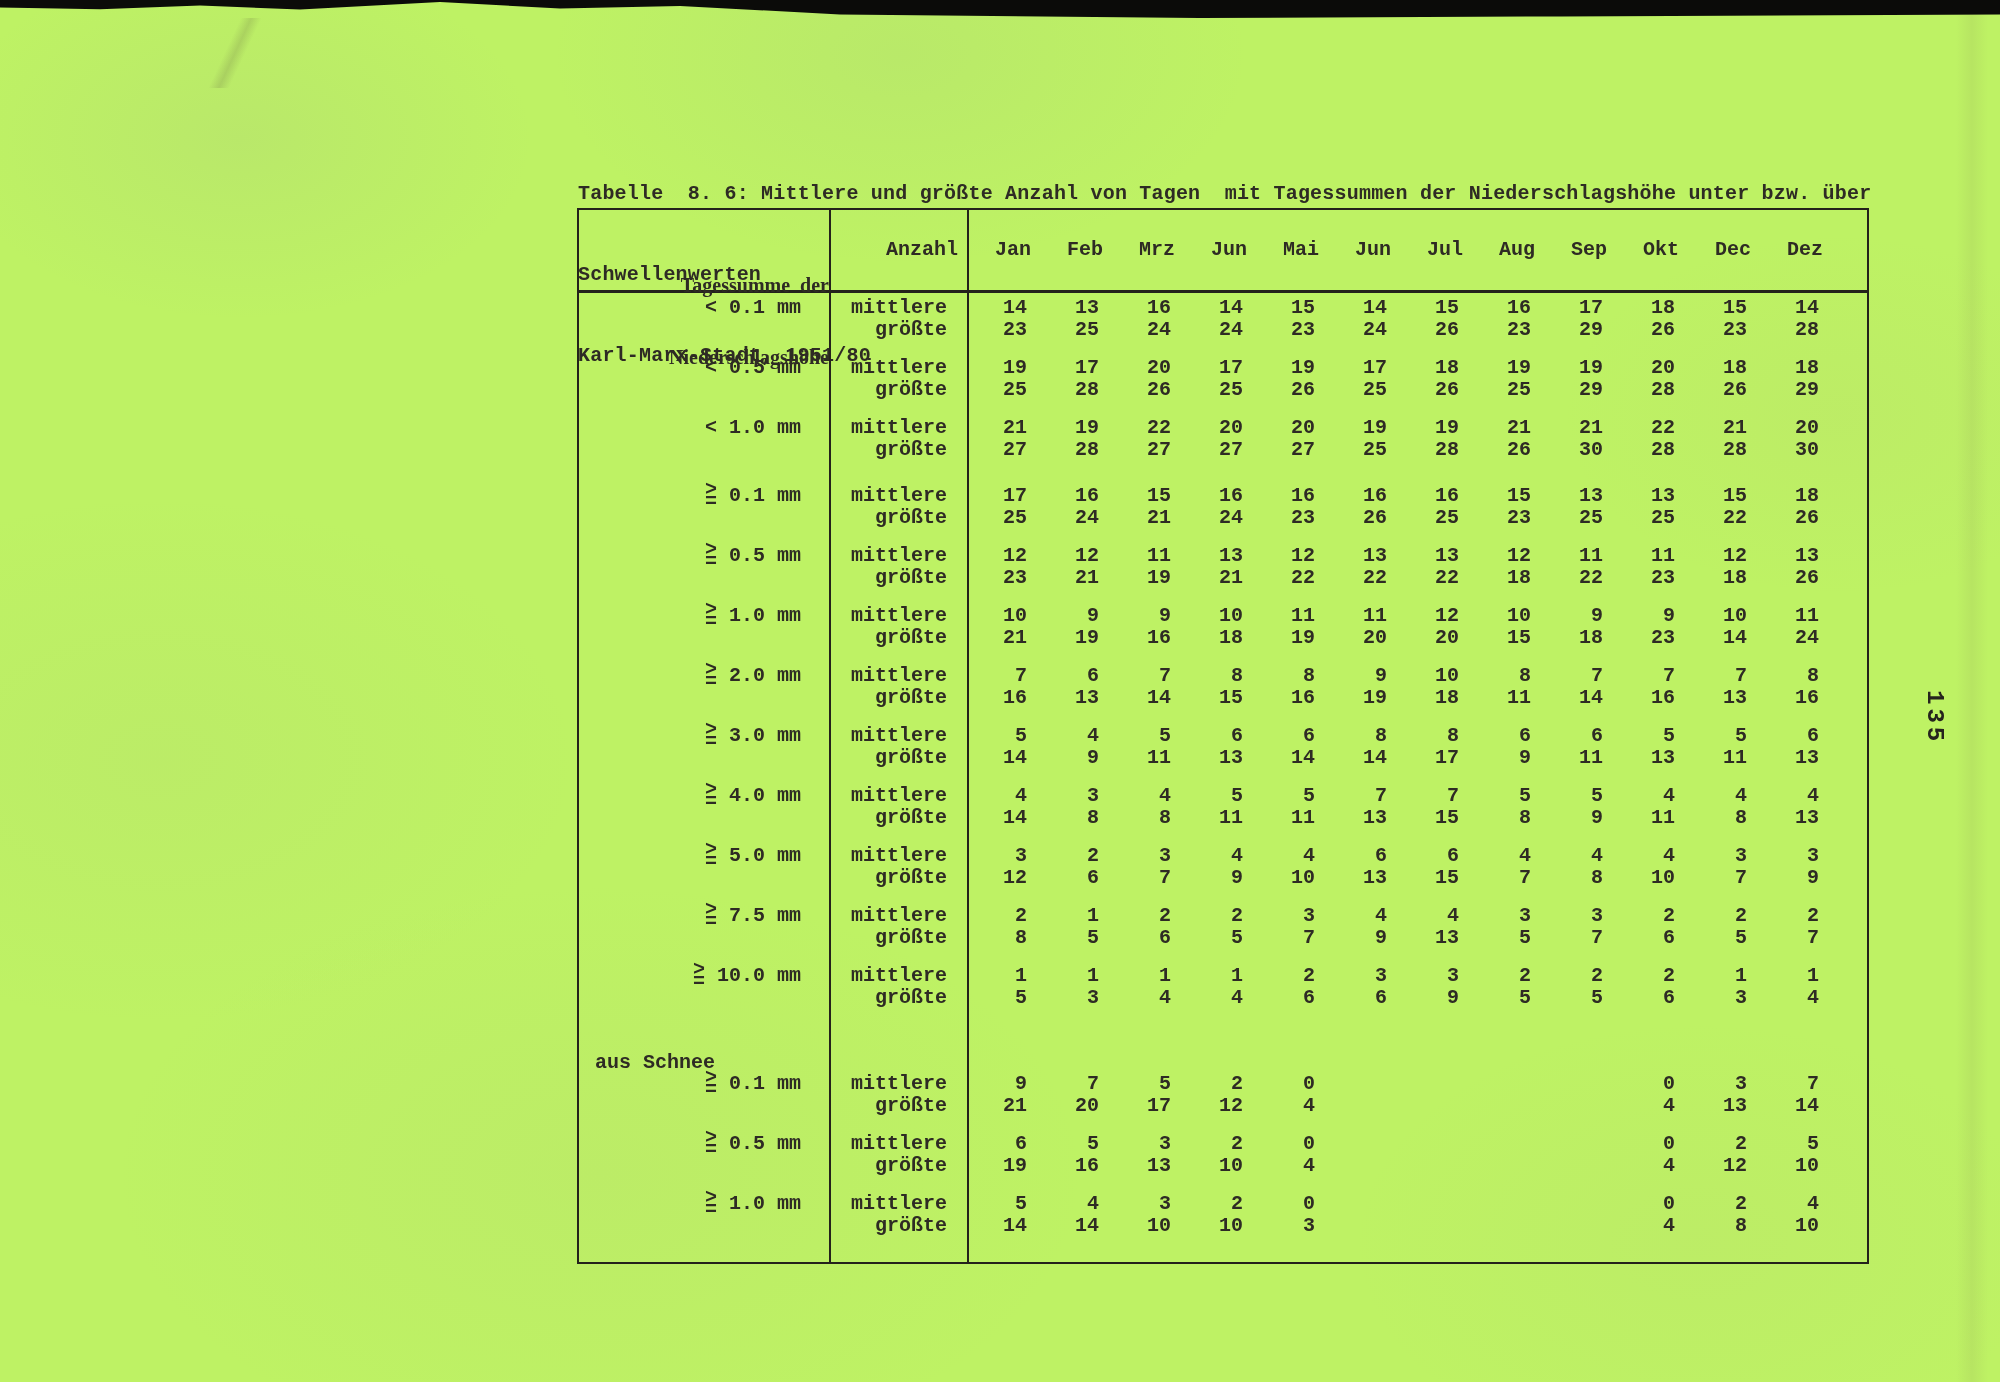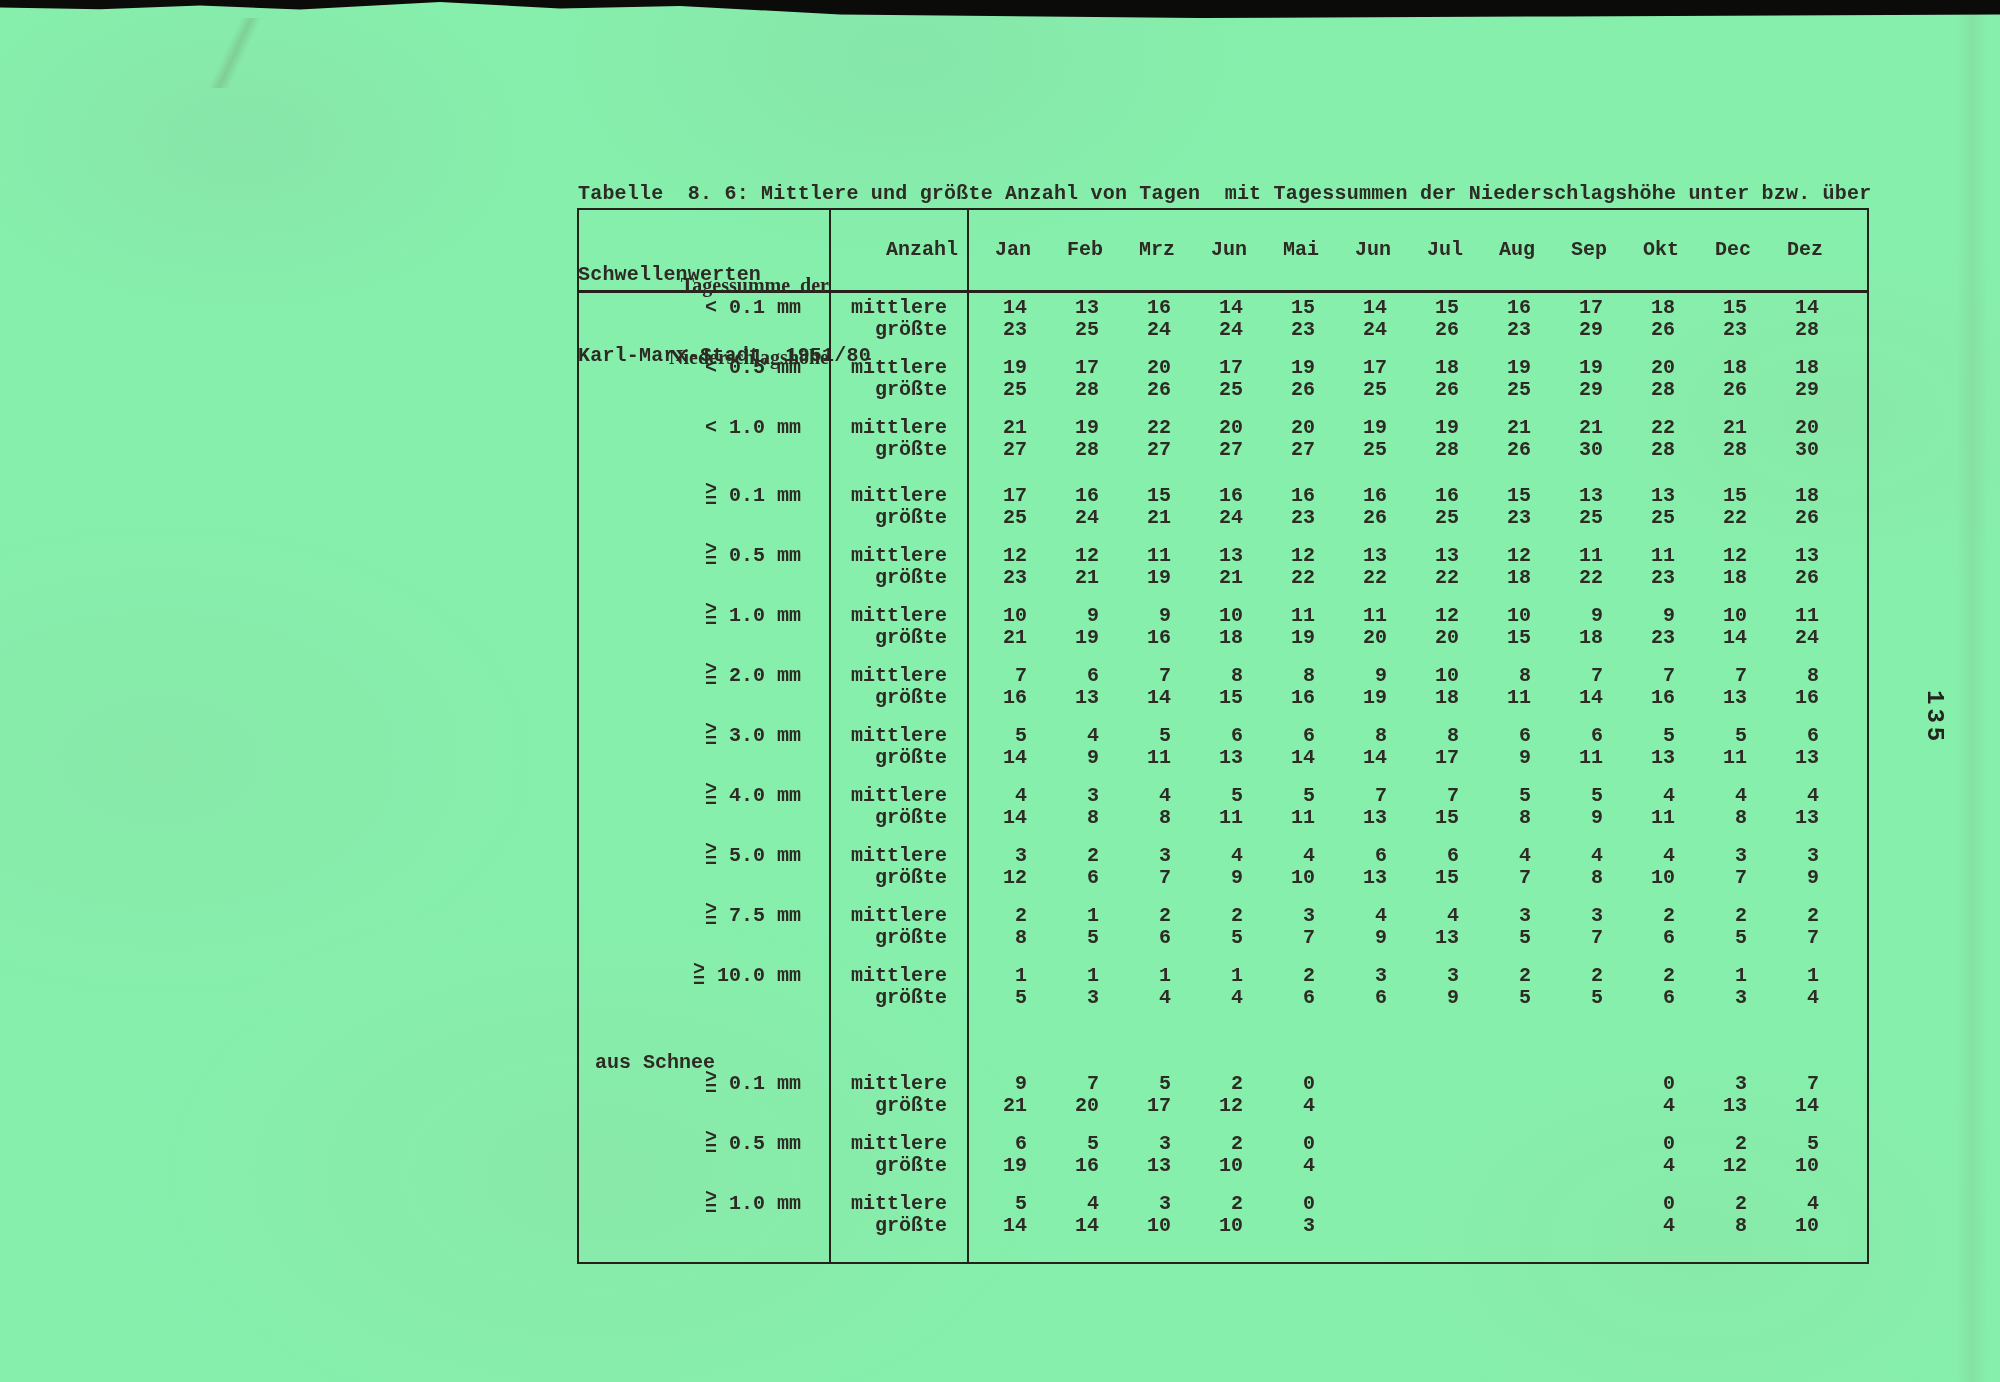--- a/index.html
+++ b/index.html
@@ -1,20 +1,20 @@
 <!DOCTYPE html>
 <html><head>
 <meta charset="utf-8">
 <style>
   html, body { margin: 0; padding: 0; background: #e9e2c1; }
   .page {
     position: relative;
     width: 2000px;
     height: 1382px;
-    background: #86efac;
+    background: #bef264;
     overflow: hidden;
     font-family: "Liberation Mono", "DejaVu Sans Mono", monospace;
     font-weight: 700;
     color: #2e2b24;
   }
   
   .page::before {
     content: "";
     position: absolute; inset: 0;
     pointer-events: none;

